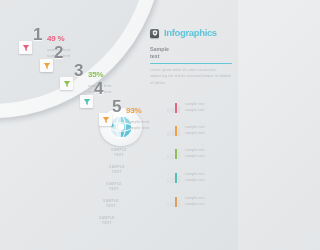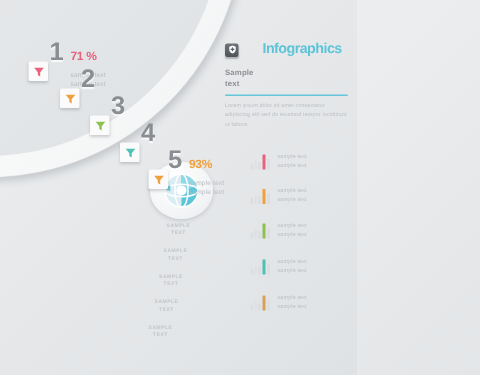--- a/index.html
+++ b/index.html
@@ -58,21 +58,21 @@
 
   
   .arclab {
     position:absolute; text-align:center;
     font-size:3.3px; font-weight:700; color:#c3c6ca;
     letter-spacing:.35px; line-height:1.5;
   }
 
   
   .panel { position:absolute; left:150px; top:28px; width:82px; }
-  .brand { display:flex; align-items:flex-end; gap:16px; }
+  .brand { display:flex; align-items:flex-end; gap:5px; }
   .badge {
     width:9px; height:9px; border-radius:1.5px;
     background:linear-gradient(180deg,#6e7479 0%,#4e5357 100%);
     display:flex; align-items:center; justify-content:center;
     box-shadow:0 1px 1px rgba(90,95,100,.4);
   }
   .brand-name {
     font-size:9.5px; font-weight:700; color:#5ec4d8;
     letter-spacing:-.35px; line-height:1;
   }
@@ -149,37 +149,38 @@
   </div>
 
   <div id="rows">
       <div class="chip" style="left: 19px; top: 41px; z-index: 40;">
         <svg width="8" height="8" viewBox="0 0 10 10">
           <path d="M1 1.4 H9 L6 5.2 V8.8 L4 7.6 V5.2 Z" fill="#e8617d"></path>
         </svg>
       </div>
       <div class="row" style="left: 33px; top: 26px; z-index: 40;">
         <span class="num">1</span>
-        <span class="txtcol"><span class="pct" style="color:#e8617d">71 %</span><div class="subtxt">sample text<br>sample text</div></span>
+        <span class="txtcol"><span class="pct" style="color:#e8617d">49 %</span><div class="subtxt">sample text<br>sample text</div></span>
       </div>
       <div class="chip" style="left: 40px; top: 59px; z-index: 40;">
         <svg width="8" height="8" viewBox="0 0 10 10">
           <path d="M1 1.4 H9 L6 5.2 V8.8 L4 7.6 V5.2 Z" fill="#f0a03c"></path>
         </svg>
       </div>
       <div class="row" style="left: 54px; top: 44px; z-index: 40;">
         <span class="num">2</span>
       </div>
       <div class="chip" style="left: 60px; top: 77px; z-index: 40;">
         <svg width="8" height="8" viewBox="0 0 10 10">
           <path d="M1 1.4 H9 L6 5.2 V8.8 L4 7.6 V5.2 Z" fill="#8cc152"></path>
         </svg>
       </div>
       <div class="row" style="left: 74px; top: 62px; z-index: 40;">
         <span class="num">3</span>
+        <span class="txtcol"><span class="pct" style="color:#8cc152">35%</span><div class="subtxt">sample text<br>sample text</div></span>
       </div>
       <div class="chip" style="left: 80px; top: 95px; z-index: 40;">
         <svg width="8" height="8" viewBox="0 0 10 10">
           <path d="M1 1.4 H9 L6 5.2 V8.8 L4 7.6 V5.2 Z" fill="#4ec0b4"></path>
         </svg>
       </div>
       <div class="row" style="left: 94px; top: 80px; z-index: 40;">
         <span class="num">4</span>
       </div>
       <div class="chip" style="left: 99px; top: 113px; z-index: 40;">

